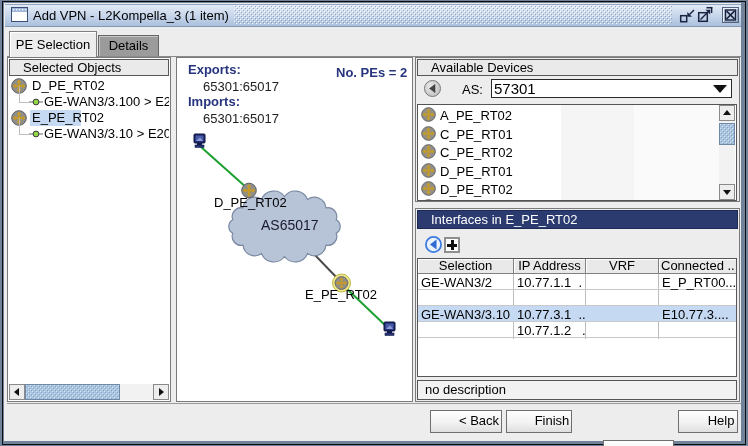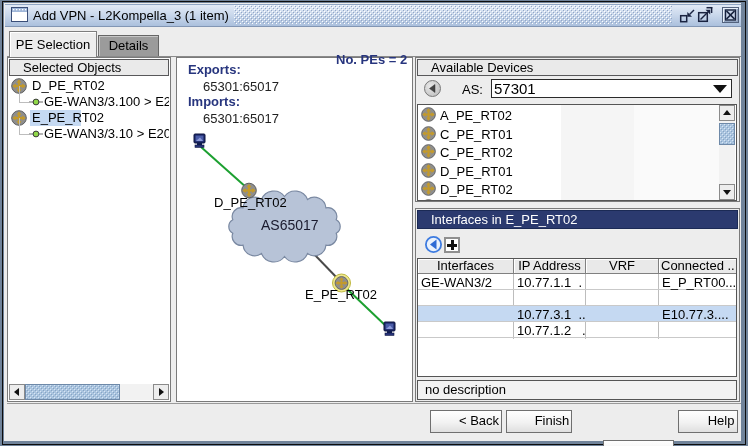--- a/index.html
+++ b/index.html
@@ -120,21 +120,21 @@
 <div class="sbtn" style="left:153px;top:384px;width:16px;height:16px;"><svg width="14" height="14" viewBox="0 0 14 14">
       <path d="M5 3 L10 7 L5 11 Z" fill="#111"></path>
     </svg></div>
 <div class="thumb" style="left:25px;top:384px;width:95px;height:16px;"></div>
 
 <div class="abs" style="left:176px;top:57px;width:237px;height:345px;border:1px solid #7A7A7A;background:#fff;"></div>
 <div class="abs navy" style="left:188px;top:62px;">Exports:</div>
 <div class="abs" style="left:203px;top:79px;font-size:13px;color:#222;">65301:65017</div>
 <div class="abs navy" style="left:188px;top:94px;">Imports:</div>
 <div class="abs" style="left:203px;top:111px;font-size:13px;color:#222;">65301:65017</div>
-<div class="abs navy" style="left:336px;top:52px;">No. PEs = 2</div>
+<div class="abs navy" style="left:336px;top:65px;">No. PEs = 2</div>
 
 <svg class="abs" style="left:177px;top:58px;" width="235" height="343" viewBox="0 0 235 343">
 <line x1="24" y1="89" x2="70" y2="130" stroke="#1CA030" stroke-width="2"></line>
 <line x1="137" y1="196" x2="162" y2="222" stroke="#4A4A4A" stroke-width="2"></line>
 <line x1="168" y1="229" x2="211" y2="270" stroke="#1CA030" stroke-width="2"></line>
 <path d="M 107.5 138.5 A 13.2 13.2 0 0 1 130.5 141.5 A 11.6 11.6 0 0 1 148.9 149.8 A 9.0 9.0 0 0 1 159.2 161.8 A 7.6 7.6 0 0 1 159.2 175.2 A 9.0 9.0 0 0 1 148.9 187.2 A 11.6 11.6 0 0 1 130.5 195.5 A 13.2 13.2 0 0 1 107.5 198.5 A 13.2 13.2 0 0 1 84.5 195.5 A 11.6 11.6 0 0 1 66.1 187.2 A 9.0 9.0 0 0 1 55.8 175.2 A 7.6 7.6 0 0 1 55.8 161.8 A 9.0 9.0 0 0 1 66.1 149.8 A 11.6 11.6 0 0 1 84.5 141.5 A 13.2 13.2 0 0 1 107.5 138.5 Z" fill="#B7C3D7" stroke="#7A89A2" stroke-width="1.2"></path>
 <text x="84" y="172" font-size="14" fill="#1A1A2E">AS65017</text>
 <use href="#pc" x="16" y="76"></use>
 <use href="#pc" x="206" y="264"></use>
 <use href="#router" x="64" y="124.5"></use>
@@ -200,36 +200,37 @@
  <path d="M 11.5 3.5 L 5 8.5 L 11.5 13.5 Z" fill="#2E6BD4"></path>
 </svg>
 <div class="abs" style="left:444px;top:237px;width:16px;height:16px;background:#fff;border:2px solid #8F8F8F;">
  <div class="abs" style="left:4.5px;top:1px;width:3px;height:10px;background:#111;"></div>
  <div class="abs" style="left:1px;top:4.5px;width:10px;height:3px;background:#111;"></div>
 </div>
 
 <div class="abs" style="left:417px;top:258px;width:320px;height:119px;border:1px solid #555;background:#fff;"></div>
 <div class="abs" style="left:418px;top:259px;width:318px;height:117px;overflow:hidden;font-size:13px;">
 
- <div class="abs" style="left:0;top:0;width:96px;height:15px;background:#E9E9E9;border-right:1px solid #808080;border-bottom:1px solid #808080;box-shadow:inset 1px 1px 0 #fff;text-align:center;line-height:14px;">Interfaces</div>
+ <div class="abs" style="left:0;top:0;width:96px;height:15px;background:#E9E9E9;border-right:1px solid #808080;border-bottom:1px solid #808080;box-shadow:inset 1px 1px 0 #fff;text-align:center;line-height:14px;">Selection</div>
  <div class="abs" style="left:96px;top:0;width:72px;height:15px;background:#E9E9E9;border-right:1px solid #808080;border-bottom:1px solid #808080;box-shadow:inset 1px 1px 0 #fff;text-align:center;line-height:14px;">IP Address</div>
  <div class="abs" style="left:168px;top:0;width:73px;height:15px;background:#E9E9E9;border-right:1px solid #808080;border-bottom:1px solid #808080;box-shadow:inset 1px 1px 0 #fff;text-align:center;line-height:14px;">VRF</div>
  <div class="abs" style="left:241px;top:0;width:77px;height:15px;background:#E9E9E9;border-bottom:1px solid #808080;box-shadow:inset 1px 1px 0 #fff;line-height:14px;padding-left:2px;">Connected ..</div>
 
  <div class="abs" style="left:95px;top:15px;width:1px;height:65px;background:#BDBDBD;"></div>
  <div class="abs" style="left:167px;top:15px;width:1px;height:65px;background:#BDBDBD;"></div>
  <div class="abs" style="left:240px;top:15px;width:1px;height:65px;background:#BDBDBD;"></div>
 
  <div class="abs" style="left:0;top:15px;width:318px;height:16px;border-bottom:1px solid #C9C9C9;"></div>
  <div class="abs" style="left:0;top:31px;width:318px;height:16px;border-bottom:1px solid #C9C9C9;"></div>
  <div class="abs" style="left:0;top:47px;width:318px;height:16px;background:#C5D9F2;border-bottom:1px solid #C9C9C9;"></div>
  <div class="abs" style="left:0;top:63px;width:318px;height:16px;border-bottom:1px solid #C9C9C9;"></div>
  <div class="abs cell" style="left:0;top:16px;width:95px;">GE-WAN3/2</div>
  <div class="abs cell" style="left:96px;top:16px;width:71px;">10.77.1.1&nbsp;&nbsp;.</div>
  <div class="abs cell" style="left:241px;top:16px;width:77px;">E_P_RT00...</div>
+ <div class="abs cell" style="left:0;top:48px;width:95px;">GE-WAN3/3.10</div>
  <div class="abs cell" style="left:96px;top:48px;width:71px;">10.77.3.1&nbsp;&nbsp;..</div>
  <div class="abs cell" style="left:241px;top:48px;width:77px;">E10.77.3....</div>
  <div class="abs cell" style="left:96px;top:64px;width:71px;">10.77.1.2&nbsp;&nbsp;&nbsp;.</div>
 </div>
 
 <div class="abs" style="left:417px;top:380px;width:320px;height:20px;border:1px solid #555;background:#F2F2F2;font-size:13px;line-height:18px;padding-left:7px;">no description</div>
 
 <div class="abs btn" style="left:430px;top:410px;width:72px;height:23px;">&lt; Back</div>
 <div class="abs btn" style="left:506px;top:410px;width:66px;height:23px;">Finish</div>
 <div class="abs btn" style="left:603px;top:419px;width:71px;height:23px;margin-top:21px;">Cancel</div>

